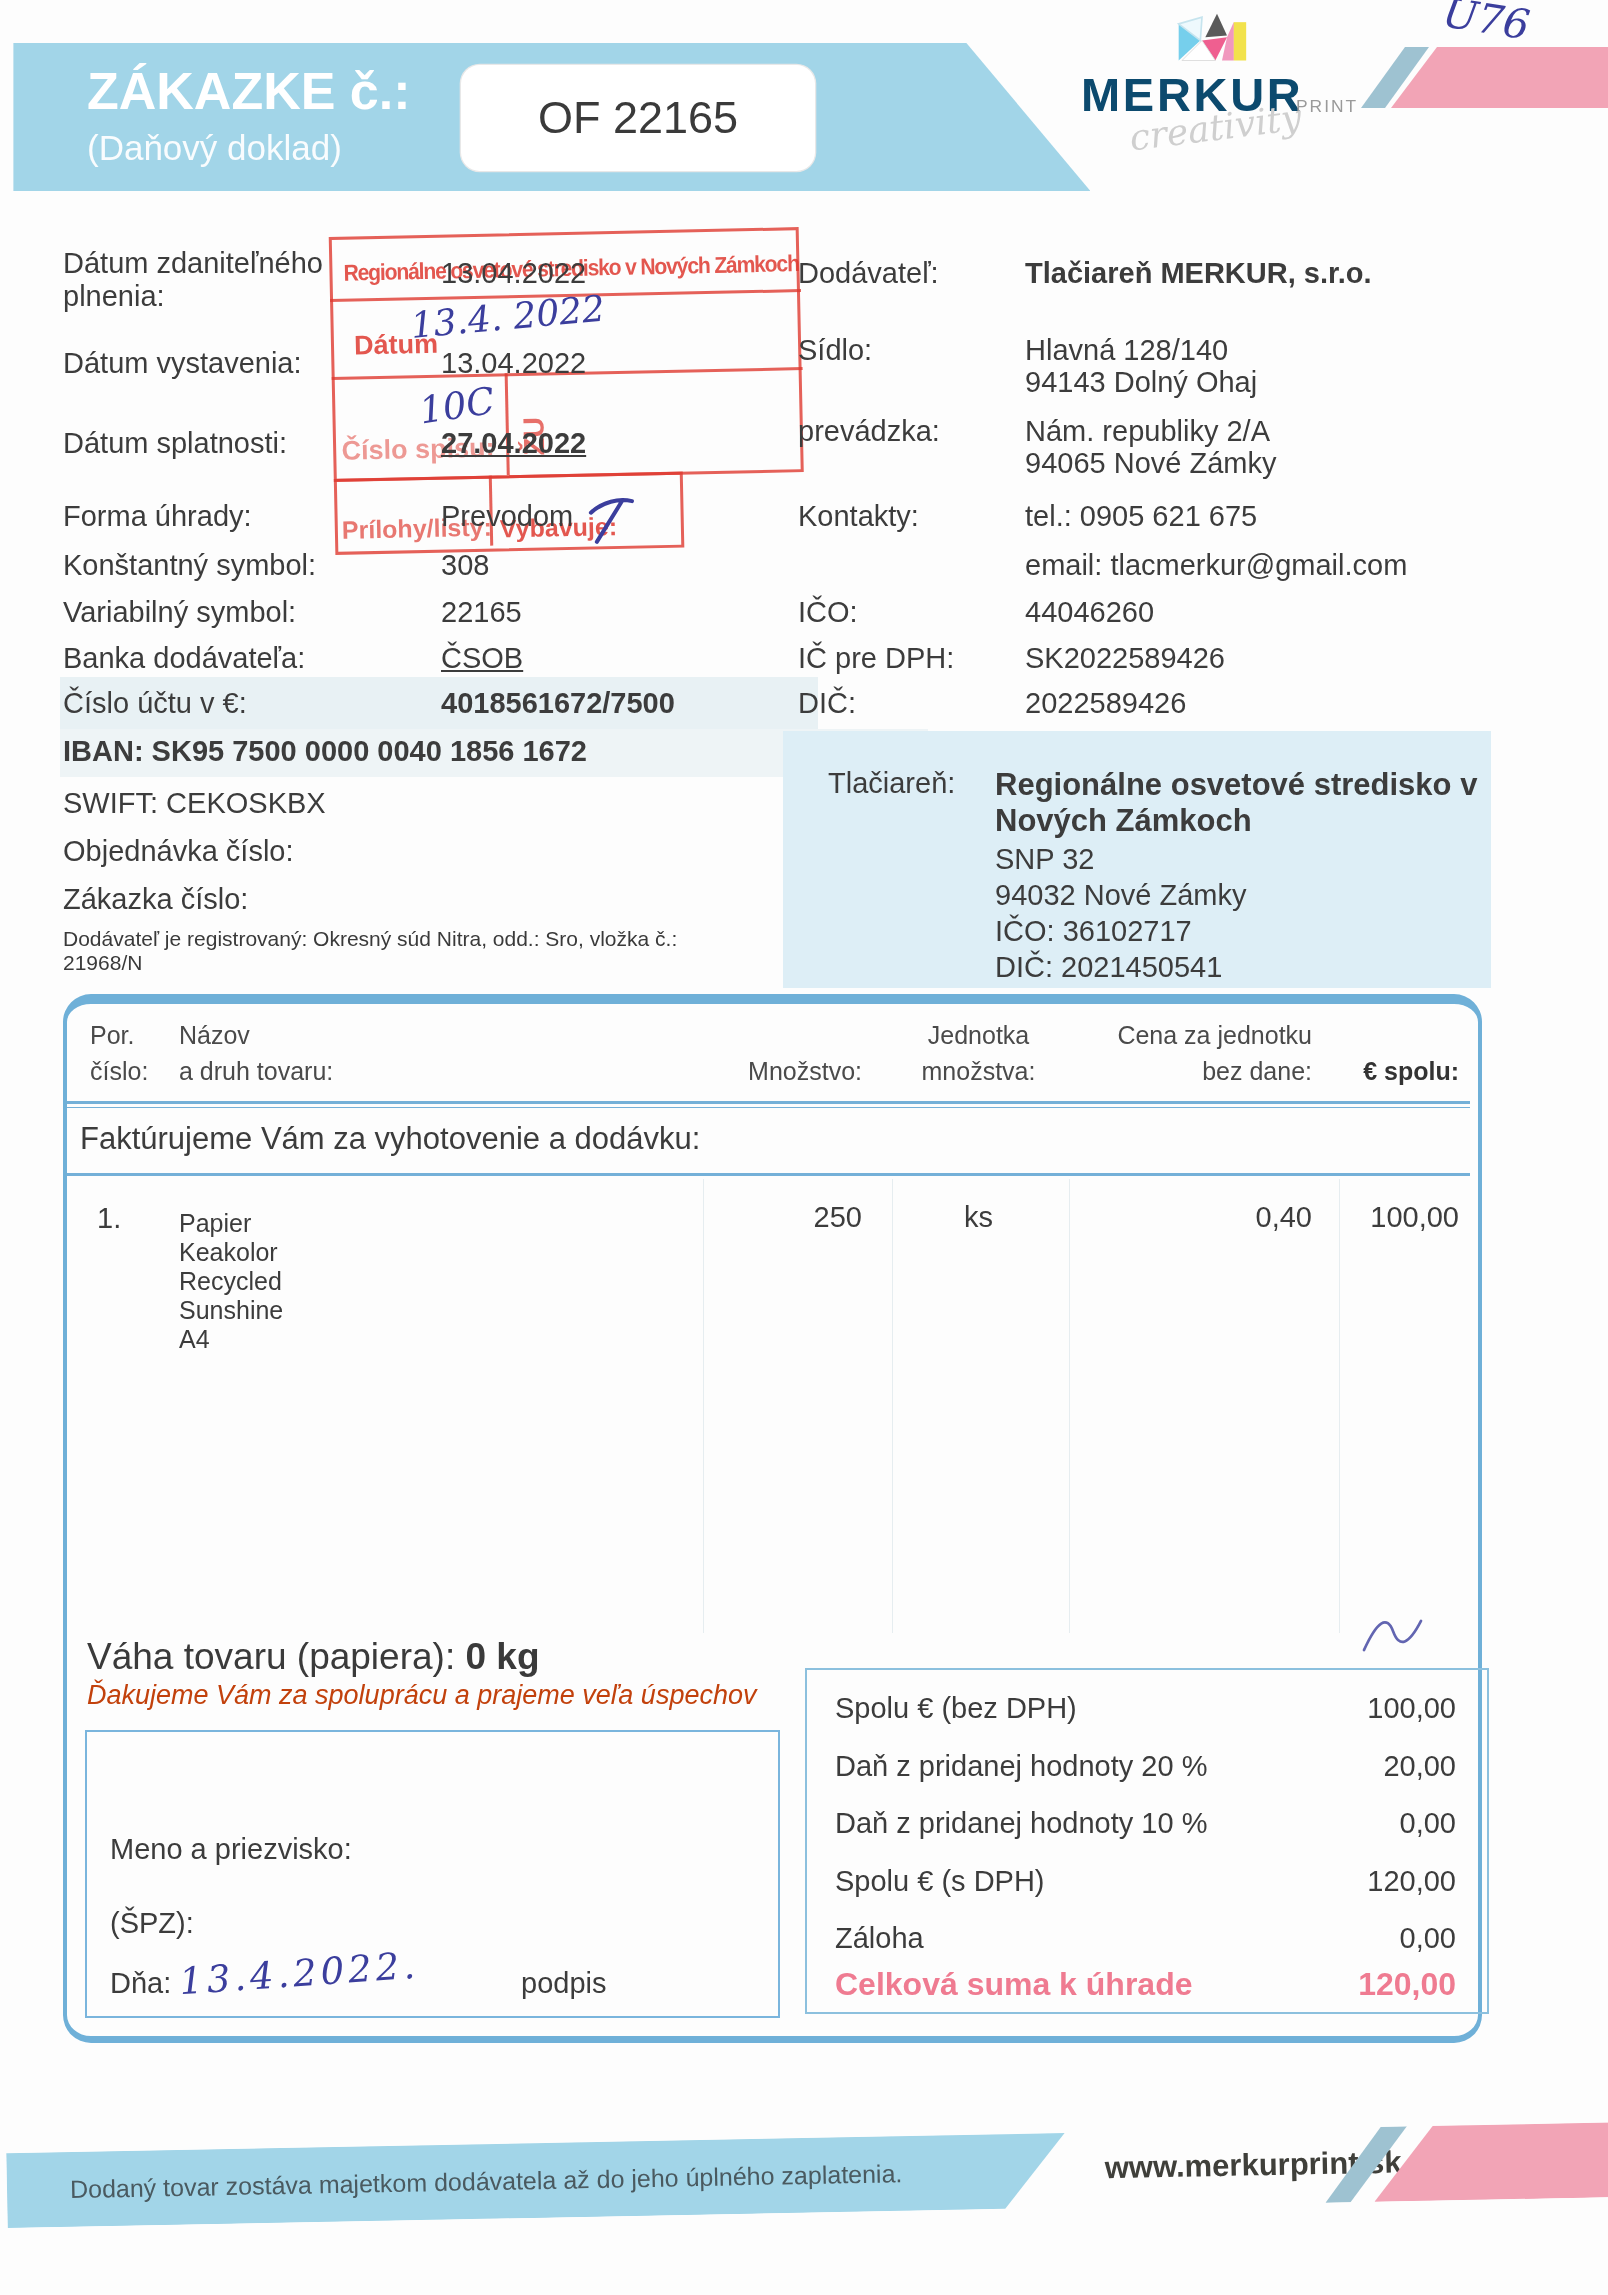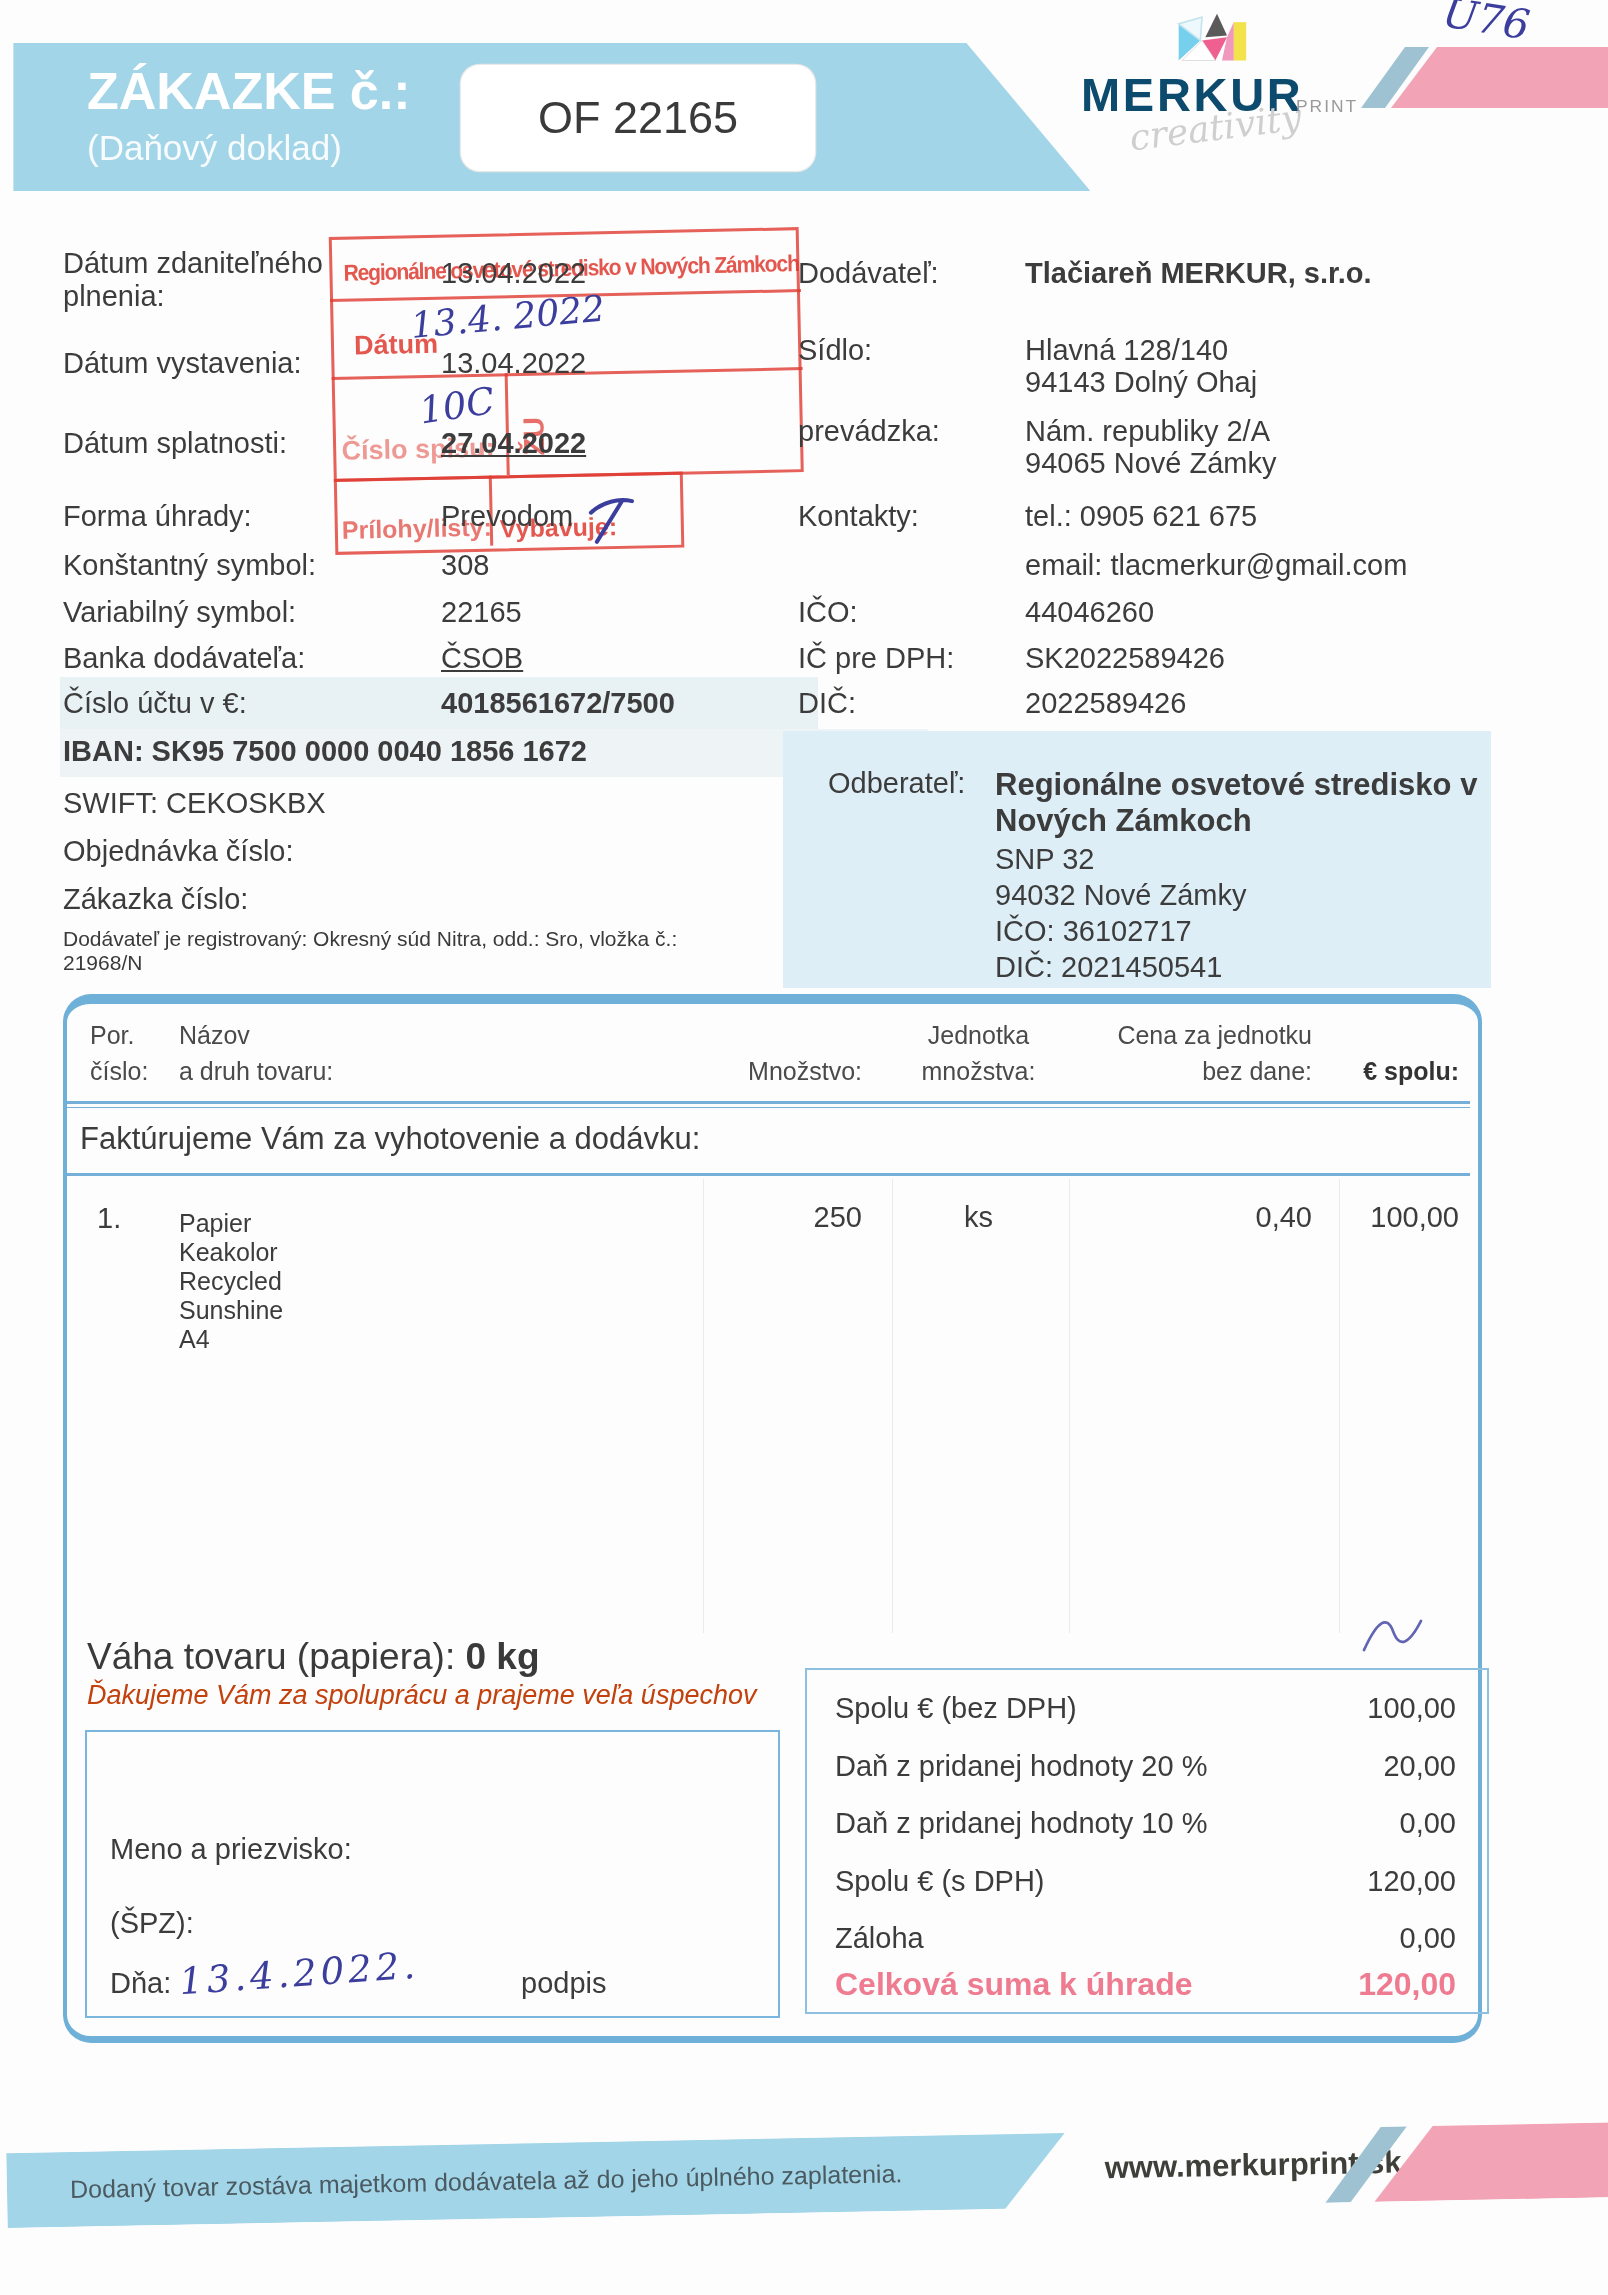--- a/index.html
+++ b/index.html
@@ -133,21 +133,21 @@
   <div class="abs val" style="left:1025px;top:549px;">email: tlacmerkur@gmail.com</div>
 
   <div class="abs lbl" style="left:798px;top:596px;">IČO:</div>
   <div class="abs val" style="left:1025px;top:596px;">44046260</div>
   <div class="abs lbl" style="left:798px;top:642px;">IČ pre DPH:</div>
   <div class="abs val" style="left:1025px;top:642px;">SK2022589426</div>
   <div class="abs lbl" style="left:798px;top:687px;">DIČ:</div>
   <div class="abs val" style="left:1025px;top:687px;">2022589426</div>
 
   <div class="abs custbox" style="left:783px;top:731px;width:708px;height:257px;"></div>
-  <div class="abs lbl" style="left:828px;top:767px;">Odberateľ:</div>
+  <div class="abs lbl" style="left:828px;top:767px;">Tlačiareň:</div>
   <div class="abs val b" style="left:995px;top:767px;width:488px;font-size:31px;line-height:1.15;">Regionálne osvetové stredisko v Nových Zámkoch</div>
   <div class="abs val" style="left:995px;top:843px;">SNP 32</div>
   <div class="abs val" style="left:995px;top:879px;">94032 Nové Zámky</div>
   <div class="abs val" style="left:995px;top:915px;">IČO: 36102717</div>
   <div class="abs val" style="left:995px;top:951px;">DIČ: 2021450541</div>
 
   <div class="abs tableframe" style="left:63px;top:994px;width:1411px;height:1032px;"></div>
 
   <div class="abs th" style="left:90px;top:1021px;">Por.</div>
   <div class="abs th" style="left:90px;top:1057px;">číslo:</div>

